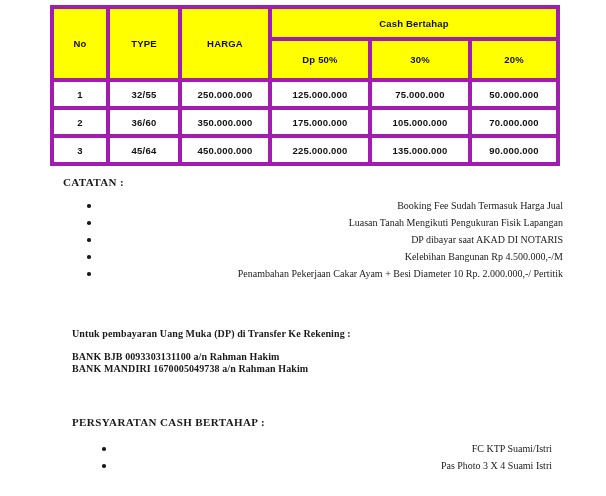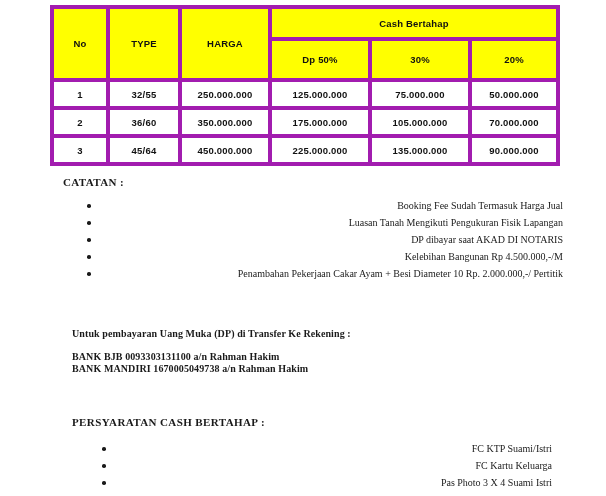--- a/index.html
+++ b/index.html
@@ -227,16 +227,15 @@
   <ul class="bank-list">
     <li>BANK BJB 0093303131100 a/n Rahman Hakim</li>
     <li>BANK MANDIRI 1670005049738 a/n Rahman Hakim</li>
   </ul>
 </div>
 
 <div id="requirements">
   <div class="section-head">PERSYARATAN CASH BERTAHAP :</div>
   <ul class="bullets">
     <li>FC KTP Suami/Istri</li>
-    <li>FC Kartu Keluarga</li>
     <li>Pas Photo 3 X 4 Suami Istri</li>
   </ul>
 </div>
 
 </body></html>

